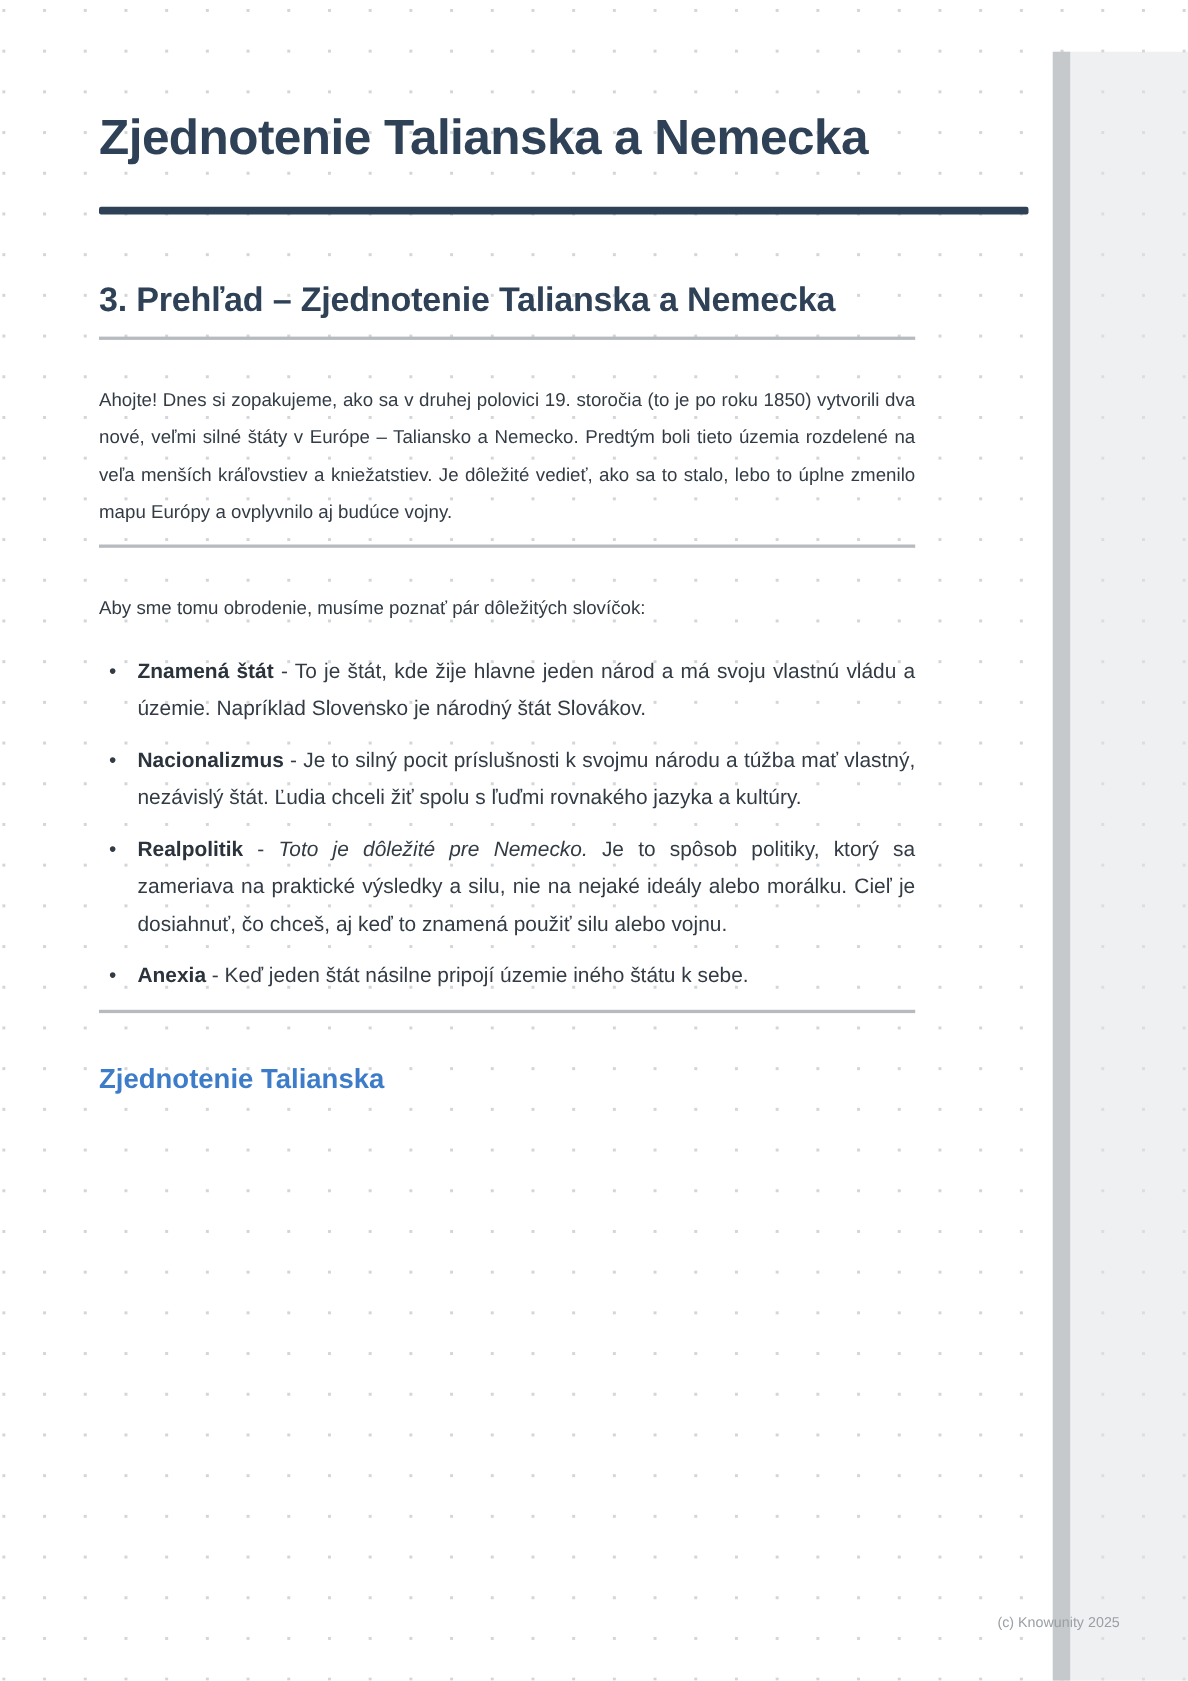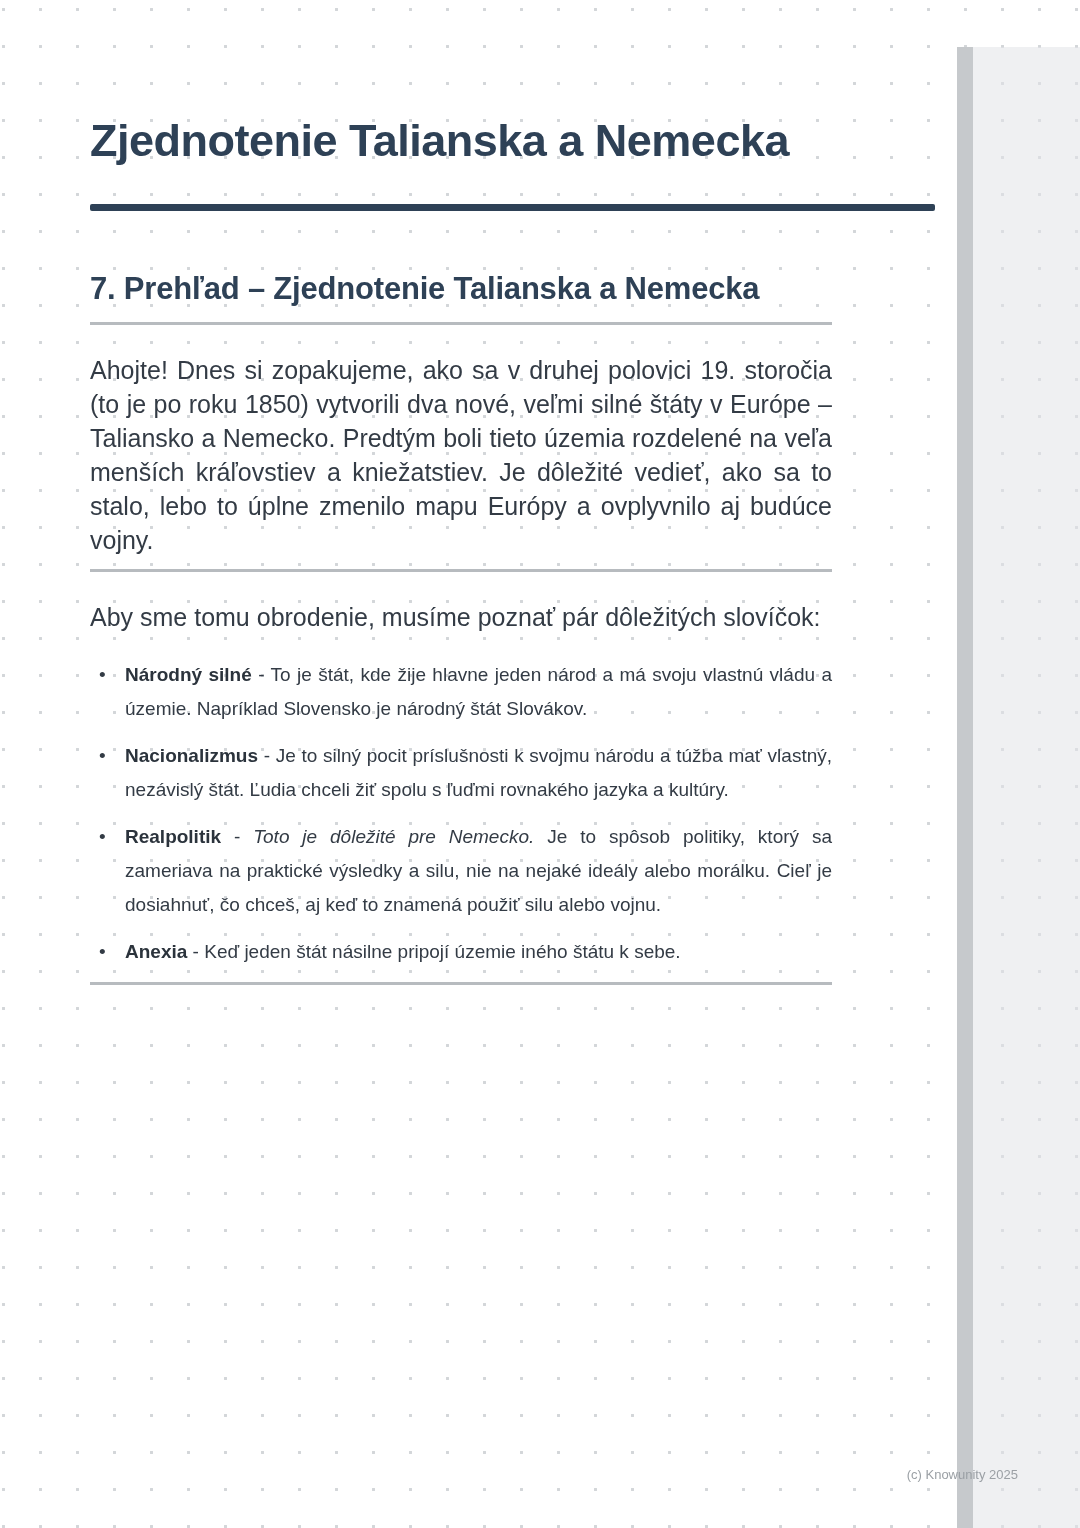--- a/index.html
+++ b/index.html
@@ -33,21 +33,21 @@
     top: 47px;
     left: 957px;
     width: 16px;
     bottom: 0;
     background: #c6c9cc;
     z-index: 2;
   }
   .content {
     position: absolute;
     left: 90px;
-    top: 16px;
+    top: 0;
     width: 742px;
     z-index: 3;
   }
   .page-title {
     margin-top: 96px;
     font-size: 45px;
     line-height: 1.28;
     font-weight: 700;
     color: #2e4156;
     letter-spacing: -0.5px;
@@ -70,22 +70,22 @@
   .h2-overview { margin-top: 56px; }
   .h2-terms   { margin-top: 52px; }
   .h2-details { margin-top: 48px; }
   .rule-thin {
     margin-top: 12px;
     width: 742px;
     height: 3px;
     background: #b7bbbf;
   }
   p.body {
-    margin-top: 28px;
-    font-size: 25px;
+    margin-top: 38px;
+    font-size: 17px;
     line-height: 34px;
     text-align: justify;
   }
   ul.terms {
     list-style: none;
     margin-top: 24px;
   }
   li.term {
     position: relative;
     padding-left: 35px;
@@ -124,39 +124,40 @@
 
 <div class="dot-grid"></div>
 <div class="right-panel"></div>
 <div class="scrollbar-track"></div>
 
 <div class="content">
 
   <h1 class="page-title">Zjednotenie Talianska a Nemecka</h1>
   <div class="rule-thick"></div>
 
-  <h2 class="h2-overview">7. Prehľad – Zjednotenie Talianska a Nemecka</h2>
+  <h2 class="h2-overview">3. Prehľad – Zjednotenie Talianska a Nemecka</h2>
   <div class="rule-thin"></div>
   <p class="body">Ahojte! Dnes si zopakujeme, ako sa v druhej polovici 19. storočia (to je po roku 1850) vytvorili dva nové, veľmi silné štáty v Európe – Taliansko a Nemecko. Predtým boli tieto územia rozdelené na veľa menších kráľovstiev a kniežatstiev. Je dôležité vedieť, ako sa to stalo, lebo to úplne zmenilo mapu Európy a ovplyvnilo aj budúce vojny.</p>
 
   <div class="rule-thin"></div>
   <p class="body">Aby sme tomu obrodenie, musíme poznať pár dôležitých slovíčok:</p>
 
   <ul class="terms">
     <li class="term">
-      <strong>Národný silné</strong><span> - </span><em></em><span>To je štát, kde žije hlavne jeden národ a má svoju vlastnú vládu a územie. Napríklad Slovensko je národný štát Slovákov.</span>
+      <strong>Znamená štát</strong><span> - </span><em></em><span>To je štát, kde žije hlavne jeden národ a má svoju vlastnú vládu a územie. Napríklad Slovensko je národný štát Slovákov.</span>
     </li>
     <li class="term">
       <strong>Nacionalizmus</strong><span> - </span><em></em><span>Je to silný pocit príslušnosti k svojmu národu a túžba mať vlastný, nezávislý štát. Ľudia chceli žiť spolu s ľuďmi rovnakého jazyka a kultúry.</span>
     </li>
     <li class="term">
       <strong>Realpolitik</strong><span> - </span><em>Toto je dôležité pre Nemecko.</em><span> Je to spôsob politiky, ktorý sa zameriava na praktické výsledky a silu, nie na nejaké ideály alebo morálku. Cieľ je dosiahnuť, čo chceš, aj keď to znamená použiť silu alebo vojnu.</span>
     </li>
     <li class="term">
       <strong>Anexia</strong><span> - </span><em></em><span>Keď jeden štát násilne pripojí územie iného štátu k sebe.</span>
     </li>
   </ul>
 
   <div class="rule-thin"></div>
+  <h3 class="sub-heading">Zjednotenie Talianska</h3>
 
 </div>
 
 <div class="watermark">(c) Knowunity 2025</div>
 
 </body></html>

